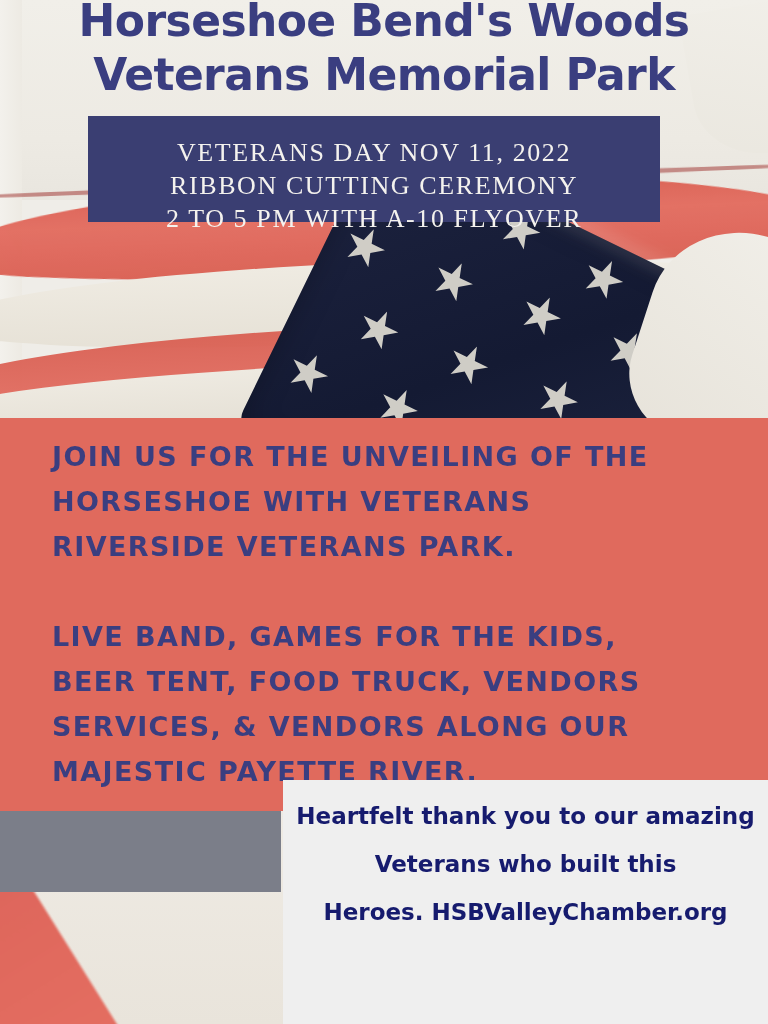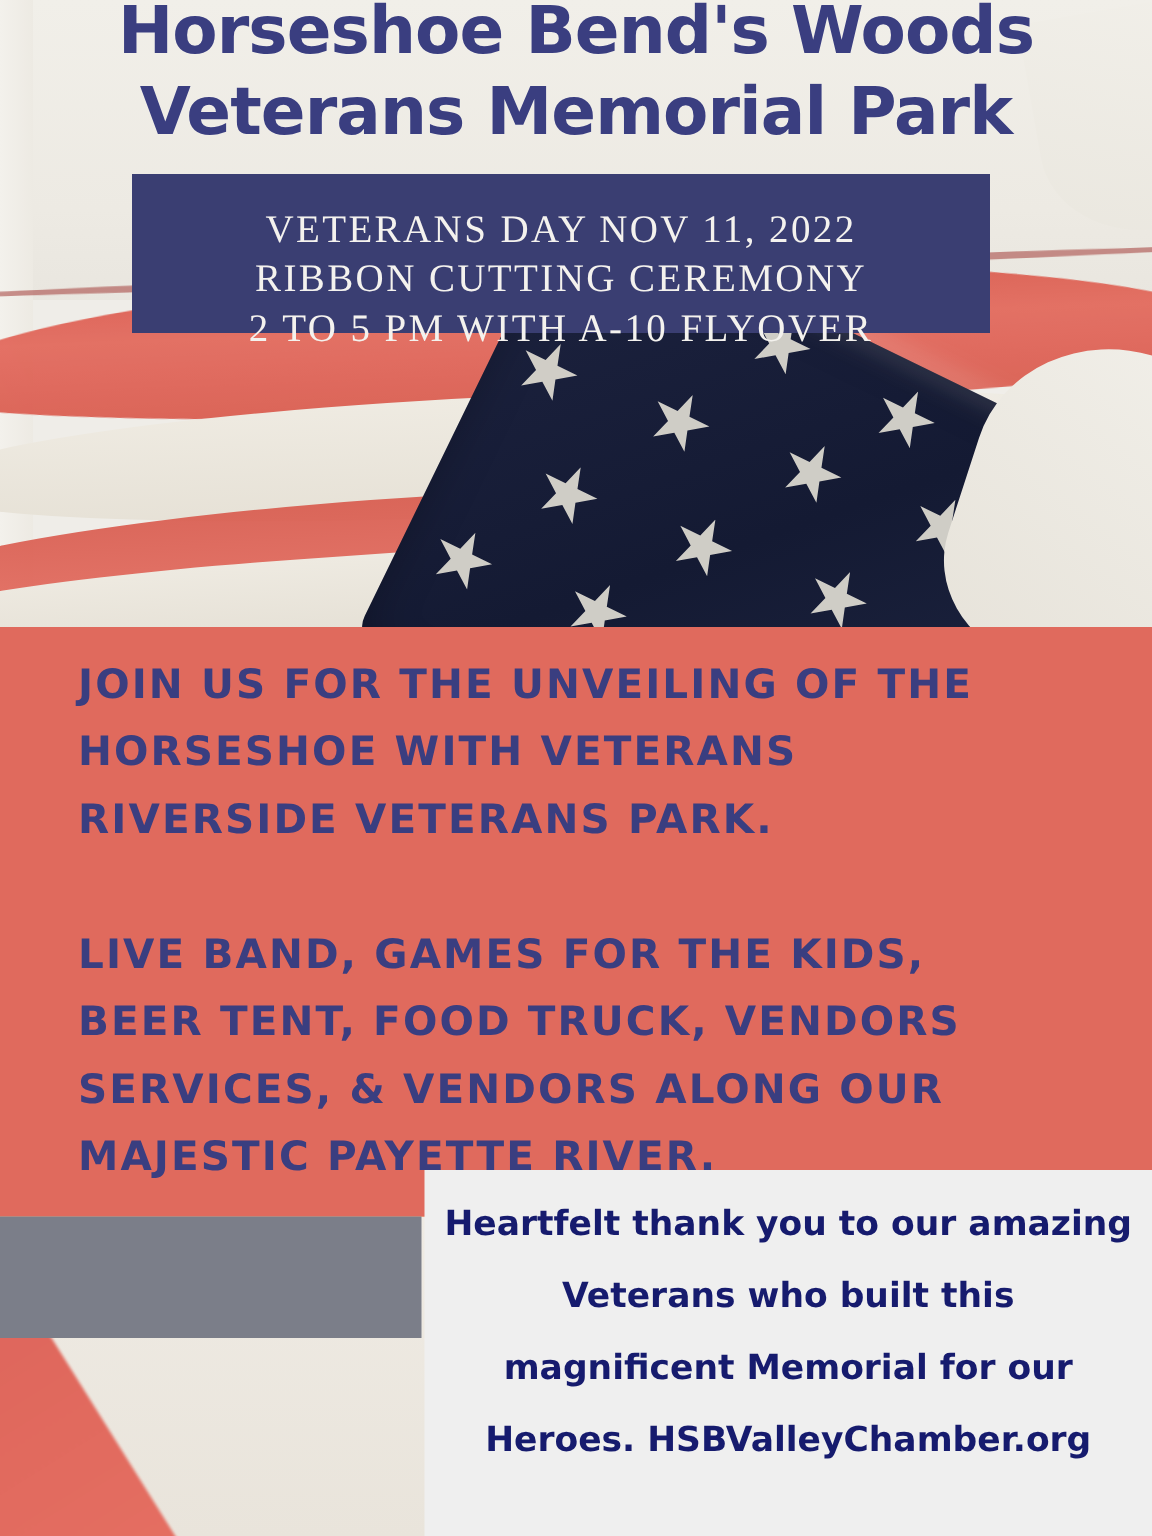--- a/index.html
+++ b/index.html
@@ -306,17 +306,16 @@
     <div class="bottom-cream"></div>
     <div class="bottom-diagonal-red"></div>
     <div class="bottom-diagonal-red2"></div>
   </div>
 
   <div class="gray-bar"></div>
 
   <div class="thanks-box">
     <span class="thanks-line">Heartfelt thank you to our amazing</span>
     <span class="thanks-line">Veterans who built this</span>
-    <span class="thanks-line">magnificent Memorial for our</span>
     <span class="thanks-line">Heroes.  HSBValleyChamber.org</span>
   </div>
 
 </div>
 
 </body></html>

